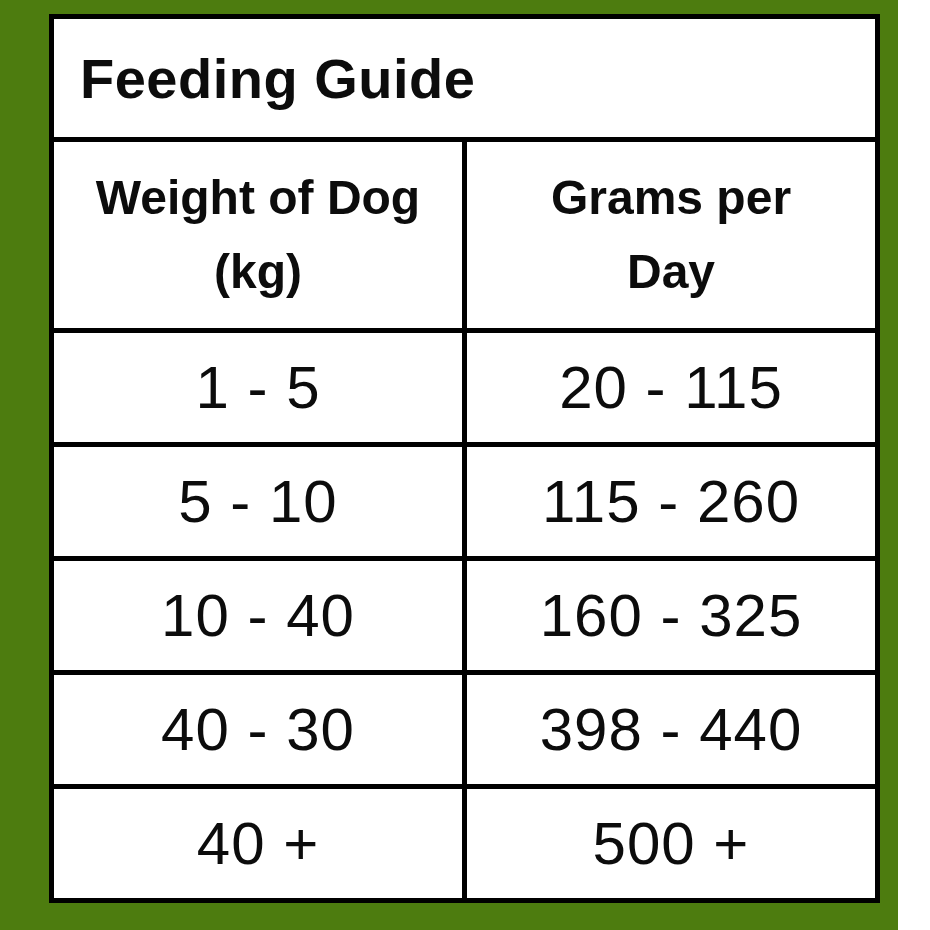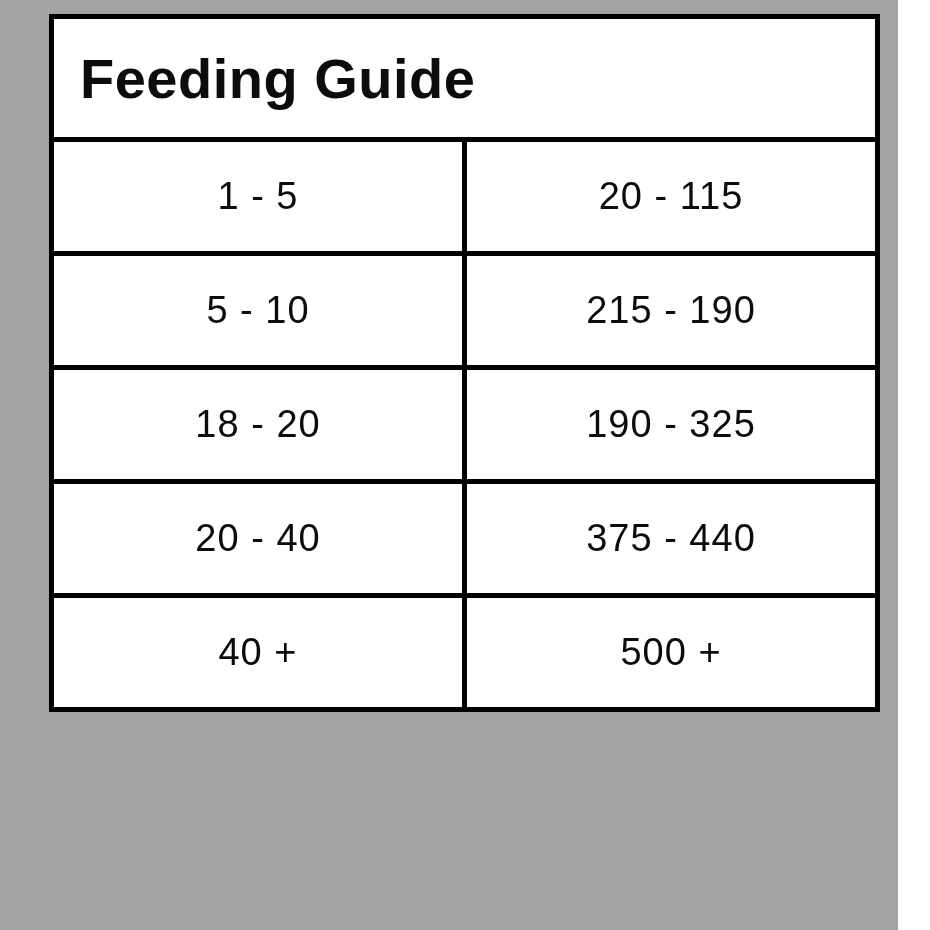--- a/index.html
+++ b/index.html
@@ -5,21 +5,21 @@
   html, body {
     margin: 0;
     padding: 0;
     background: #ffffff;
     font-family: "Liberation Sans", sans-serif;
   }
   .canvas {
     position: relative;
     width: 898px;
     height: 930px;
-    background: #a3a3a3;
+    background: #4d7c0f;
     overflow: hidden;
   }
   .table-wrap {
     position: absolute;
     left: 49px;
     top: 14px;
     width: 831px;
   }
   table.feeding-table {
     border-collapse: collapse;
@@ -45,52 +45,62 @@
     height: 186px;
     text-align: center;
     font-size: 48px;
     font-weight: 700;
     line-height: 1.55;
     padding: 0 10px;
   }
   tr.data-row td {
     height: 109px;
     text-align: center;
-    font-size: 38px;
+    font-size: 60px;
     font-weight: 400;
     letter-spacing: 1px;
     padding: 0 10px;
   }
   .hdr-line { display: block; }
 </style>
 </head>
 <body>
 
 <div class="canvas">
   <div class="table-wrap">
     <table class="feeding-table">
       <tbody>
         <tr class="title-row">
           <td colspan="2">Feeding Guide</td>
         </tr>
+        <tr class="header-row">
+          <th>
+            <span class="hdr-line">Weight of Dog</span>
+            <span class="hdr-line">(kg)</span>
+          </th>
+          <th>
+            <span class="hdr-line">Grams per</span>
+            <span class="hdr-line">Day</span>
+          </th>
+        </tr>
         <tr class="data-row">
           <td>1 - 5</td>
           <td>20 - 115</td>
         </tr>
         <tr class="data-row">
           <td>5 - 10</td>
-          <td>215 - 190</td>
+          <td>115 - 260</td>
         </tr>
         <tr class="data-row">
-          <td>18 - 20</td>
-          <td>190 - 325</td>
+          <td>10 - 40</td>
+          <td>160 - 325</td>
         </tr>
         <tr class="data-row">
-          <td>20 - 40</td>
-          <td>375 - 440</td>
+          <td>40 - 30</td>
+          <td>398 - 440</td>
         </tr>
         <tr class="data-row">
           <td>40 +</td>
           <td>500 +</td>
         </tr>
       </tbody>
     </table>
   </div>
 </div>
 

